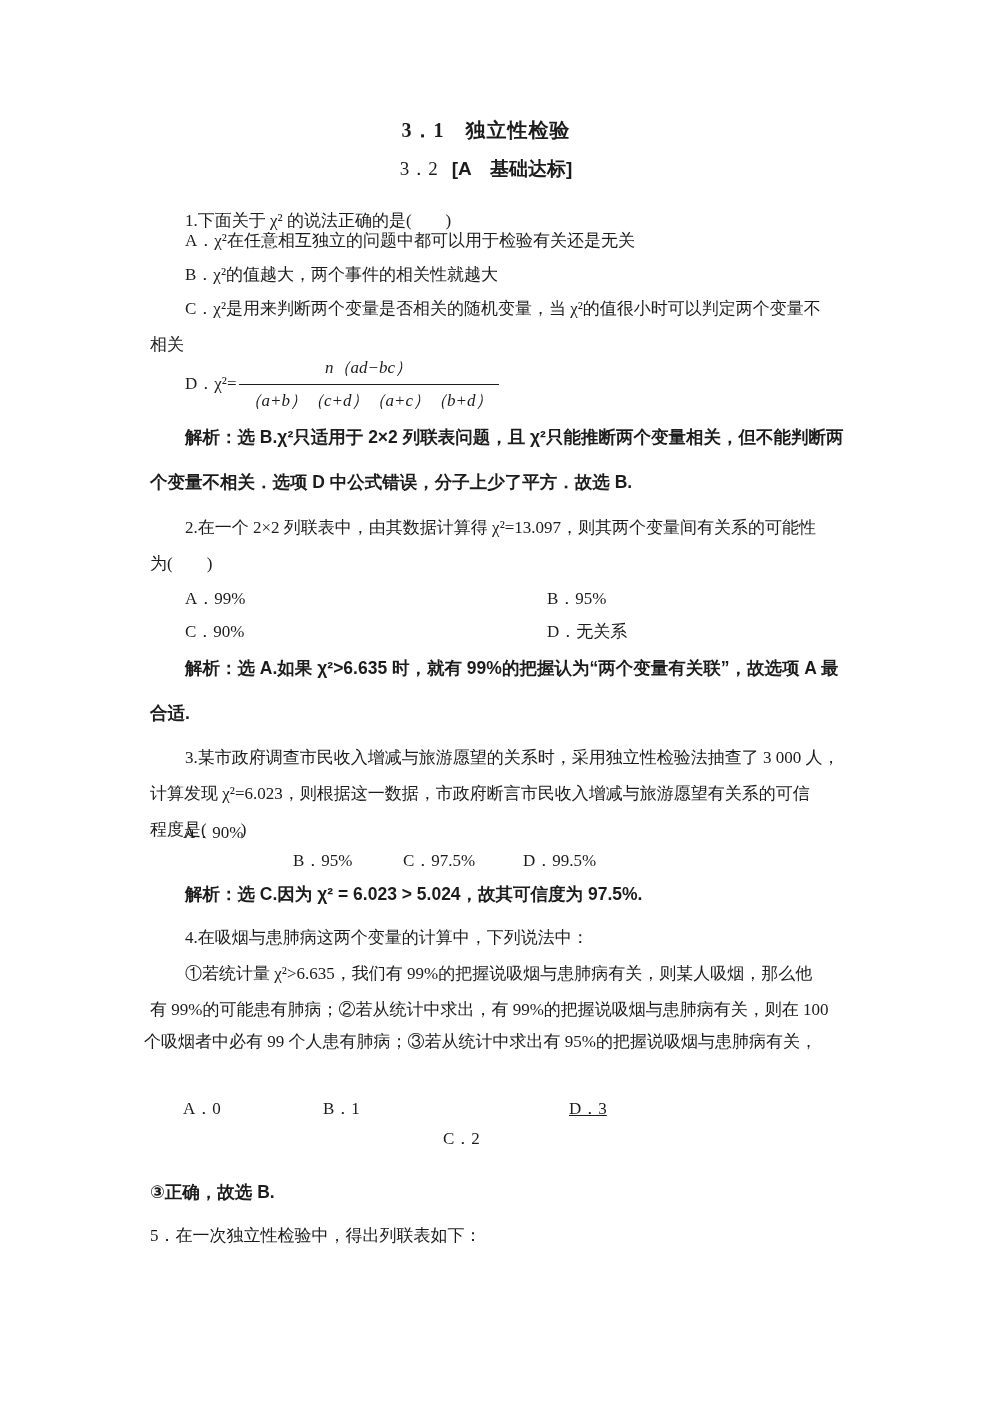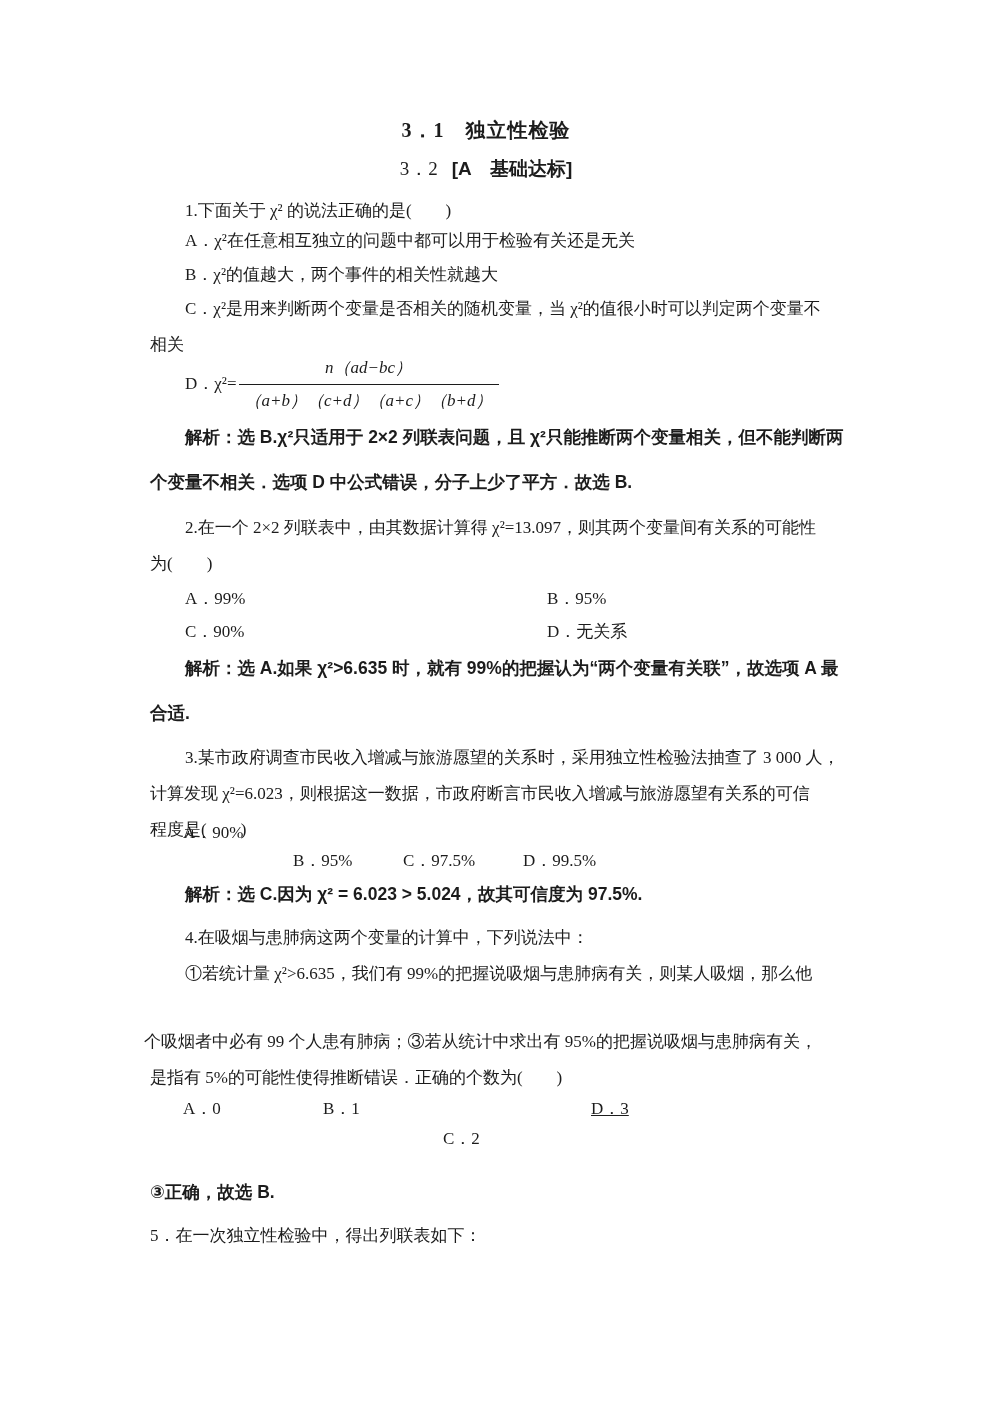--- a/index.html
+++ b/index.html
@@ -58,21 +58,21 @@
 </head>
 <body>
 
 <div class="page">
 
   <div class="line center title1" style="top:117px;">3．1　独立性检验</div>
   <div class="line center title2" style="top:156px;">
     <span>3．2</span><span class="tag">[A　基础达标]</span>
   </div>
 
-  <div class="line" style="top:198px; left:185px;">1.下面关于 χ² 的说法正确的是(　　)</div>
+  <div class="line" style="top:208px; left:185px;">1.下面关于 χ² 的说法正确的是(　　)</div>
   <div class="line" style="top:228px; left:185px;">A．χ²在任意相互独立的问题中都可以用于检验有关还是无关</div>
   <div class="line" style="top:262px; left:185px;">B．χ²的值越大，两个事件的相关性就越大</div>
   <div class="line" style="top:296px; left:185px;">C．χ²是用来判断两个变量是否相关的随机变量，当 χ²的值很小时可以判定两个变量不</div>
   <div class="line" style="top:332px; left:150px;">相关</div>
 
   <div class="line formula-line" style="top:355px; left:185px;">
     <span>D．χ²=</span>
     <span class="frac">
       <span class="num">n（ad−bc）</span>
       <span class="den">（a+b）（c+d）（a+c）（b+d）</span>
@@ -95,23 +95,23 @@
   <div class="line" style="top:781px; left:150px;">计算发现 χ²=6.023，则根据这一数据，市政府断言市民收入增减与旅游愿望有关系的可信</div>
   <div class="line" style="top:817px; left:150px;">程度是(　　)</div>
   <div class="line" style="top:820px; left:183px;">A．90%</div>
   <div class="line" style="top:848px; left:293px;">B．95%</div>
   <div class="line" style="top:848px; left:403px;">C．97.5%</div>
   <div class="line" style="top:848px; left:523px;">D．99.5%</div>
   <div class="line exp" style="top:881px; left:185px;">解析：选 C.因为 χ² = 6.023 &gt; 5.024，故其可信度为 97.5%.</div>
 
   <div class="line" style="top:925px; left:185px;">4.在吸烟与患肺病这两个变量的计算中，下列说法中：</div>
   <div class="line" style="top:961px; left:185px;">①若统计量 χ²&gt;6.635，我们有 99%的把握说吸烟与患肺病有关，则某人吸烟，那么他</div>
+  <div class="line" style="top:997px; left:150px;">有 99%的可能患有肺病；②若从统计中求出，有 99%的把握说吸烟与患肺病有关，则在 100</div>
   <div class="line" style="top:1029px; left:144px;">个吸烟者中必有 99 个人患有肺病；③若从统计中求出有 95%的把握说吸烟与患肺病有关，</div>
-  <div class="line" style="top:1065px; left:150px;">是指有 5%的可能性使得推断错误．正确的个数为(　　)</div>
   <div class="line" style="top:1096px; left:183px;">A．0</div>
   <div class="line" style="top:1096px; left:323px;">B．1</div>
   <div class="line" style="top:1096px; left:443px;margin-top:30px;">C．2</div>
-  <div class="line" style="top:1096px; left:591px;text-decoration:underline;">D．3</div>
+  <div class="line" style="top:1096px; left:569px;text-decoration:underline;">D．3</div>
   <div class="line exp" style="top:1179px; left:150px;">③正确，故选 B.</div>
 
   <div class="line" style="top:1223px; left:150px;">5．在一次独立性检验中，得出列联表如下：</div>
 
 </div>
 
 </body></html>

